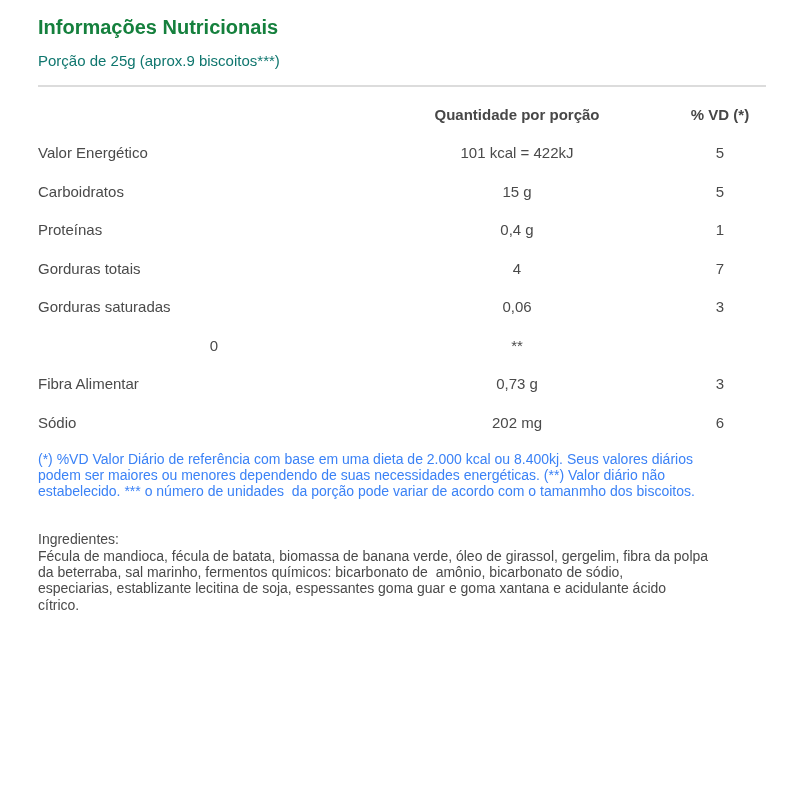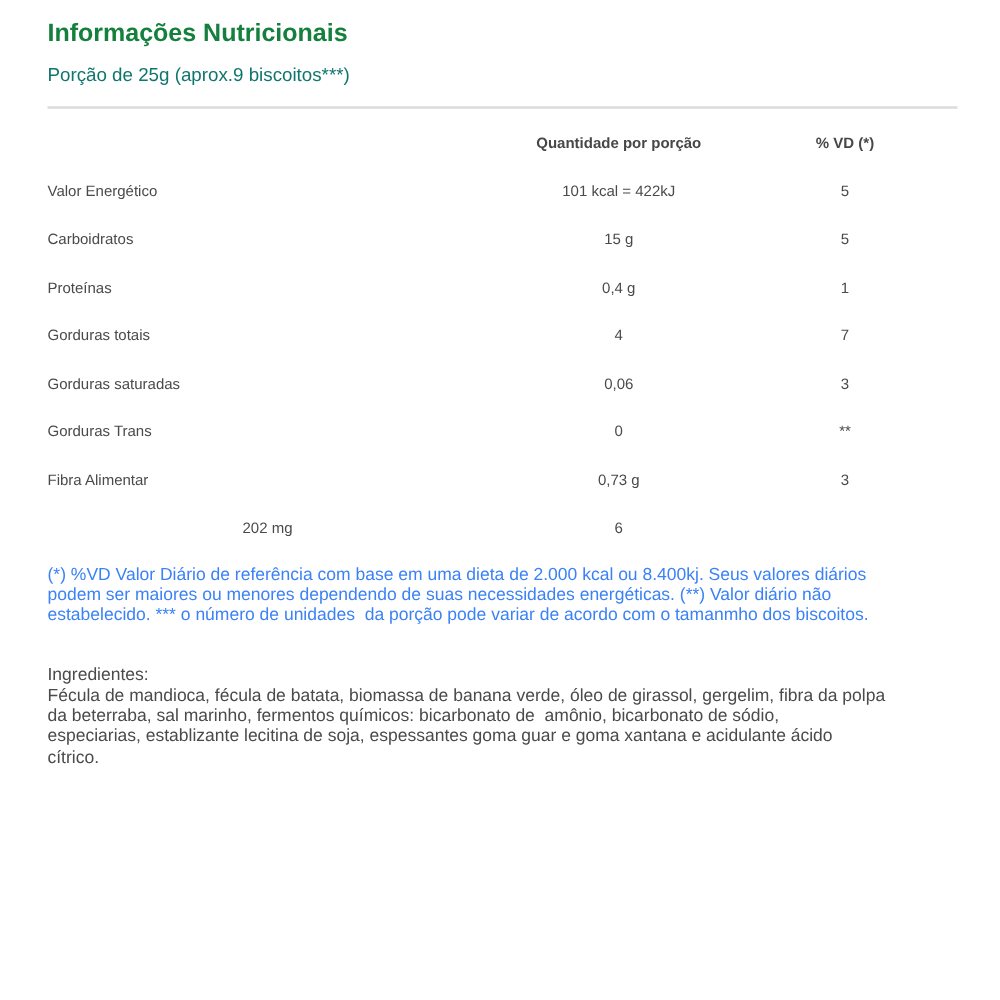--- a/index.html
+++ b/index.html
@@ -34,21 +34,22 @@
     border: 0;
     border-top: 2px solid #dcdcdc;
     margin: 0;
   }
   .ntable { margin-top: 8px; }
   .trow {
     display: grid;
     grid-template-columns: 352px 210px 152px;
     height: 38.5px;
     align-items: center;
-    font-size: 12px;
+    font-size: 15px;
+    gap: 22px;
   }
   .trow .cell-qty, .trow .cell-dv { text-align: center; }
   .trow.thead { font-weight: bold; color: #474747; }
   .footnote {
     margin-top: 9px;
     font-size: 14px;
     line-height: 16.3px;
     white-space: pre-wrap;
     color: #3b82f6;
     width: 740px;
@@ -106,32 +107,32 @@
         <div class="cell-dv">7</div>
       </div>
 
       <div class="trow">
         <div class="cell-label">Gorduras saturadas</div>
         <div class="cell-qty">0,06</div>
         <div class="cell-dv">3</div>
       </div>
 
       <div class="trow">
-        <div class="cell-label">Gorduras Trans</div>
         <div class="cell-qty">0</div>
         <div class="cell-dv">**</div>
       </div>
 
       <div class="trow">
         <div class="cell-label">Fibra Alimentar</div>
         <div class="cell-qty">0,73 g</div>
         <div class="cell-dv">3</div>
       </div>
 
       <div class="trow">
+        <div class="cell-label">Sódio</div>
         <div class="cell-qty">202 mg</div>
         <div class="cell-dv">6</div>
       </div>
 
     </div>
 
     <p class="footnote">(*) %VD Valor Diário de referência com base em uma dieta de 2.000 kcal ou 8.400kj. Seus valores diários
 podem ser maiores ou menores dependendo de suas necessidades energéticas. (**) Valor diário não
 estabelecido. *** o número de unidades  da porção pode variar de acordo com o tamanmho dos biscoitos.</p>
 

